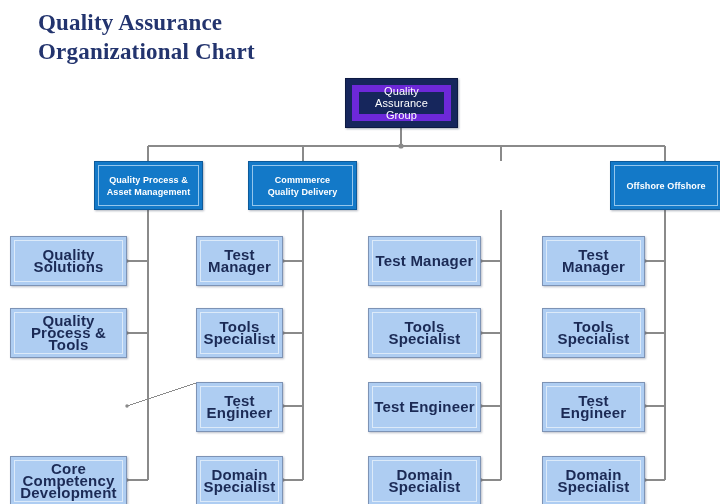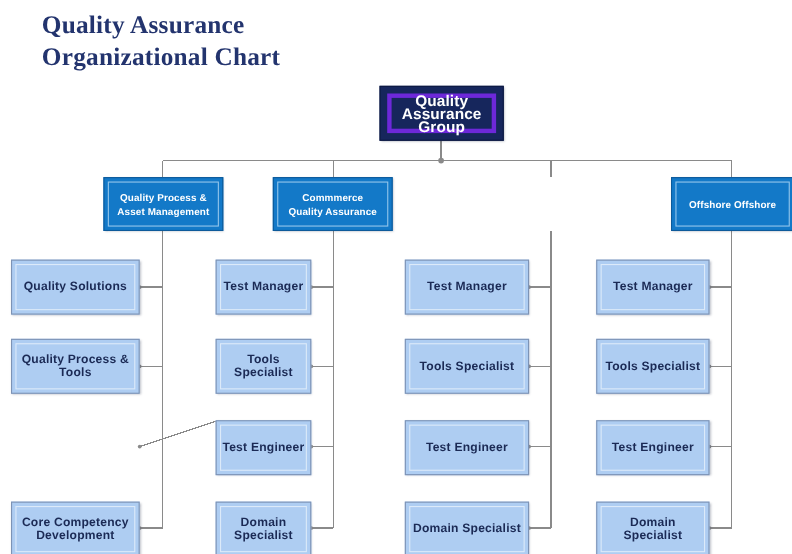--- a/index.html
+++ b/index.html
@@ -66,29 +66,29 @@
     white-space: pre-line;
   }
 
   
   .node.root {
     background: #16265c;
     border: 1px solid #0d1a42;
     box-shadow: 1px 1px 2px rgba(60,70,95,0.45);
   }
   .node.root .inner {
-    border: 4px solid #6d28d9;
+    border: 7px solid #6d28d9;
     margin: 3px;
     width: auto;
     height: auto;
     position: absolute;
     left: 3px; right: 3px; top: 3px; bottom: 3px;
     color: #ffffff;
-    font-size: 14px;
-    font-weight: bold;
+    font-size: 11px;
+    font-weight: normal;
     line-height: 12px;
     letter-spacing: 0.1px;
   }
 
   
   .node.lvl1 {
     background: #1379c8;
     border: 1px solid #0d5a9a;
     box-shadow: 1px 1px 2px rgba(60,70,95,0.40);
   }
@@ -109,21 +109,21 @@
     background: #aecdf2;
     border: 1px solid #7d93b5;
     box-shadow: 1px 1px 2px rgba(60,70,95,0.35);
   }
   .node.lvl2 .inner {
     position: absolute;
     left: 3px; right: 3px; top: 3px; bottom: 3px;
     width: auto; height: auto;
     border: 1px solid #dceaf9;
     color: #1b2a55;
-    font-size: 11px;
+    font-size: 15px;
     font-weight: bold;
     line-height: 12px;
     letter-spacing: 0.2px;
   }
 </style>
 </head>
 <body>
 
 <div id="chart-root">
 
@@ -194,21 +194,21 @@
 Assurance Group</div>
   </div>
 
   <div class="node lvl1" style="left:94px; top:161px; width:109px; height:49px;">
     <div class="inner">Quality Process &amp;
 Asset Management</div>
   </div>
 
   <div class="node lvl1" style="left:248px; top:161px; width:109px; height:49px;">
     <div class="inner">Commmerce
-Quality Assurance</div>
+Quality Delivery</div>
   </div>
 
 
   <div class="node lvl1" style="left:610px; top:161px; width:112px; height:49px;">
     <div class="inner">Offshore Offshore</div>
   </div>
 
   <div class="node lvl2" style="left:10px; top:236px; width:117px; height:50px;">
     <div class="inner">Quality Solutions</div>
   </div>

